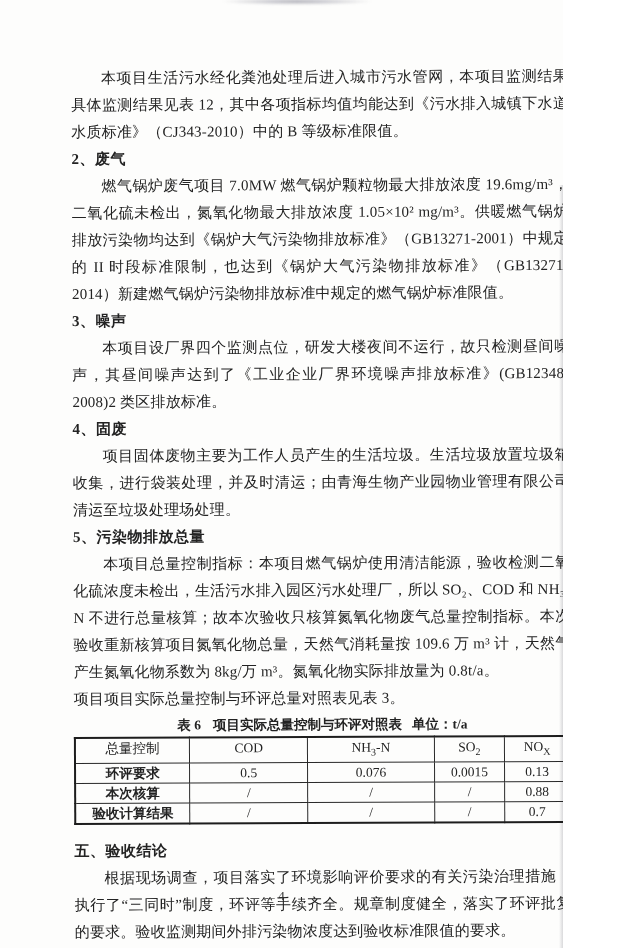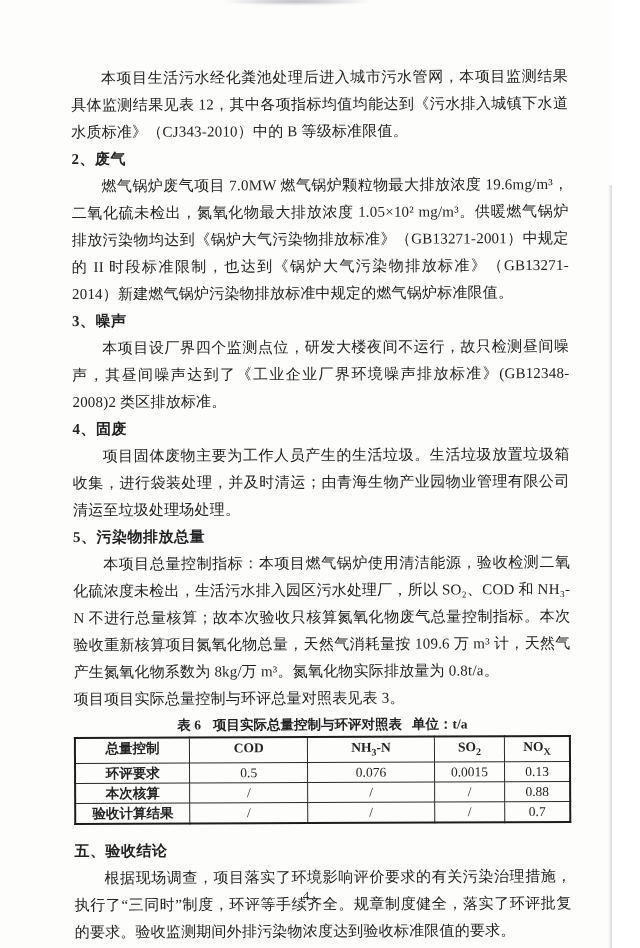--- a/index.html
+++ b/index.html
@@ -4,21 +4,21 @@
 <style>
   * { box-sizing: border-box; }
   html, body { margin: 0; padding: 0; }
   body {
     width: 640px; height: 948px;
     background: #ffffff;
     font-family: "Liberation Serif", "DejaVu Serif", serif;
   }
   .page {
     position: relative;
-    width: 612px; height: 948px;
+    width: 563px; height: 948px;
     background: #fdfdfc;
     overflow: hidden;
     color: #232323;
   }
   .artifact-top {
     position: absolute; left: 222px; top: -2px; width: 150px; height: 7px;
     background: radial-gradient(ellipse at center, rgba(115,115,132,0.55), rgba(115,115,132,0) 72%);
     filter: blur(1px);
     pointer-events: none;
   }
@@ -62,21 +62,21 @@
     margin-top: 1px;
     border: 2px solid #1d1d1d;
   }
   table.total-table th, table.total-table td {
     border: 1px solid #2a2a2a;
     text-align: center;
     padding: 1px 2px;
     height: 18px;
     line-height: 17px;
   }
-  table.total-table th { font-weight: bold; }
+  table.total-table th { font-weight: normal; }
   td.rowlabel { font-weight: bold; }
   sub { font-size: 10px; }
   .heading.conclusion { margin-top: 13px; }
   .page-number {
     position: absolute; left: 0; right: 0; top: 888px;
     text-align: center;
     font-size: 13px;
     color: #2d2d2d;
   }
 </style>

